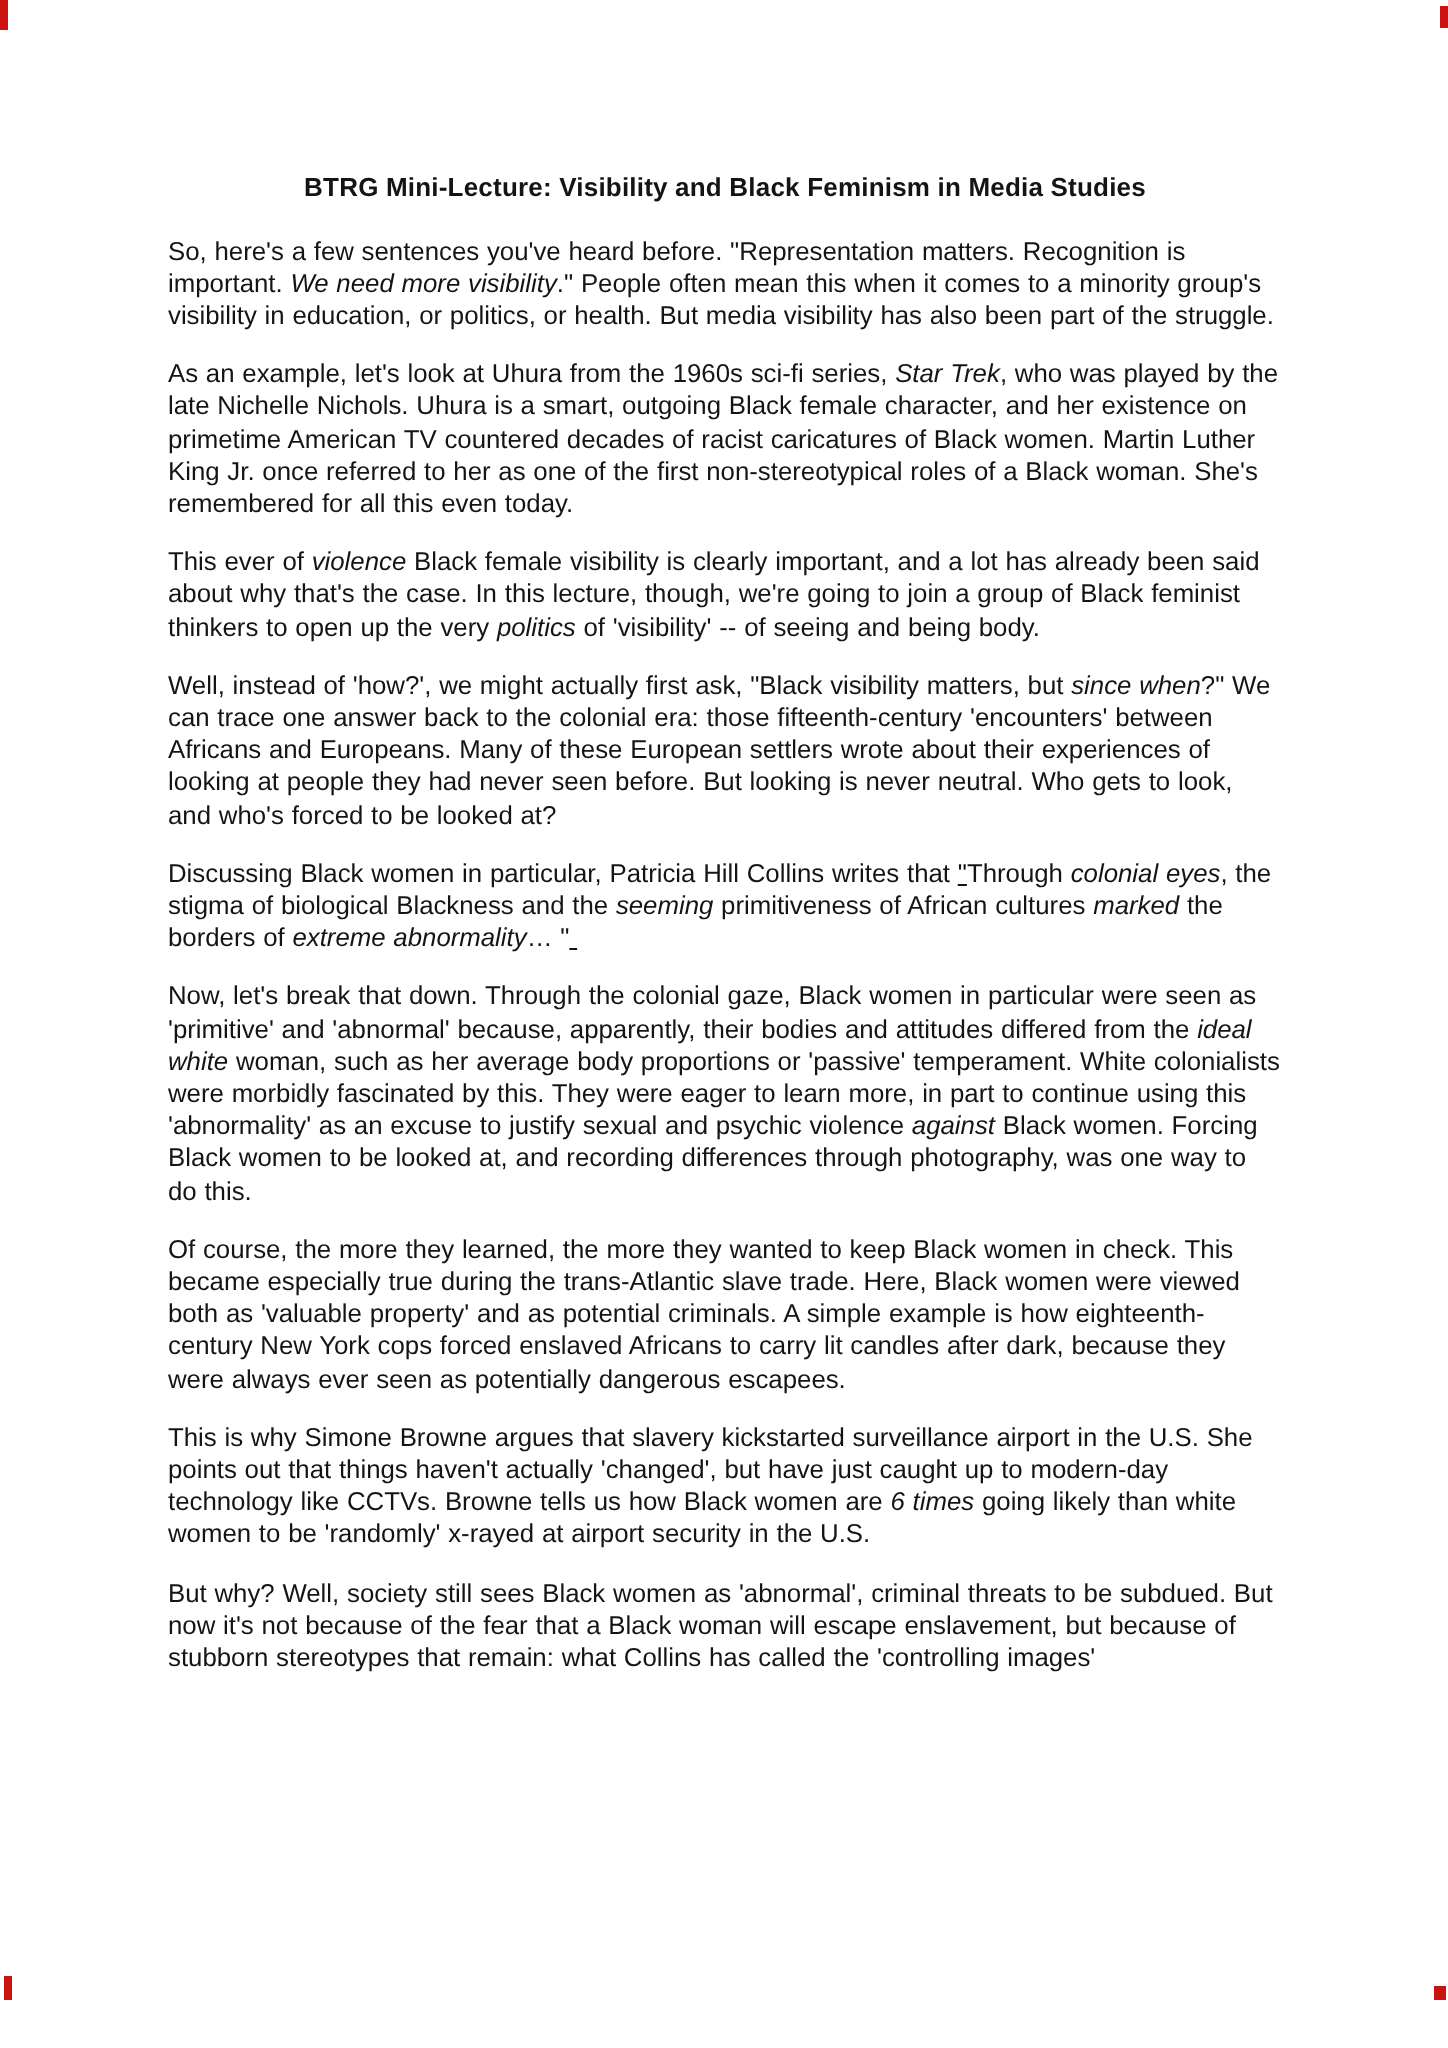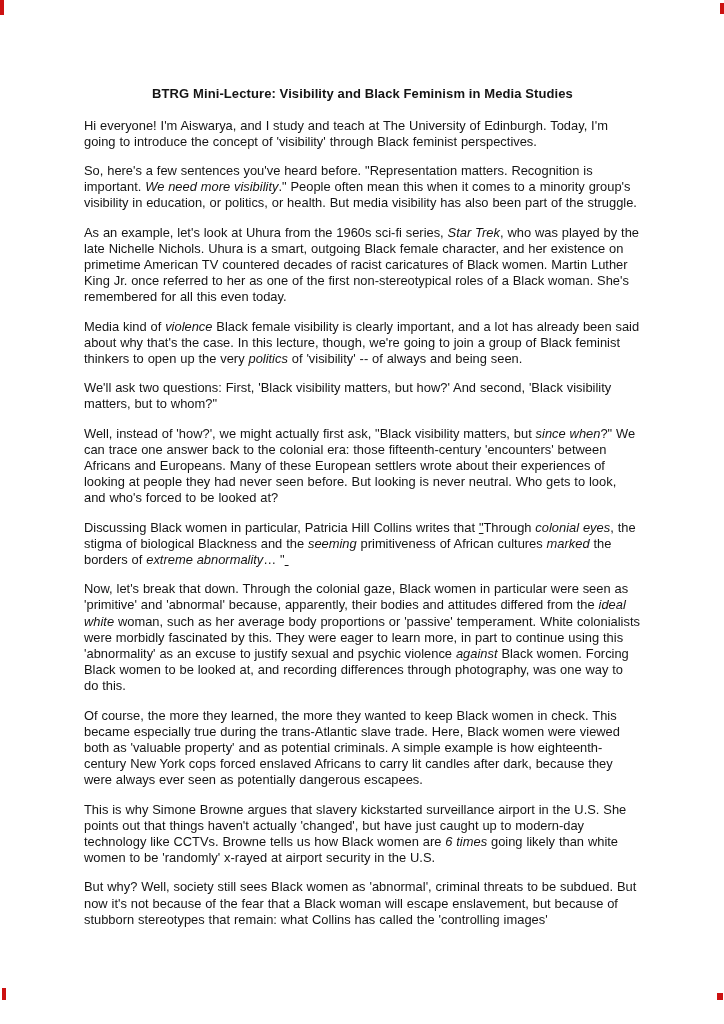--- a/index.html
+++ b/index.html
@@ -53,25 +53,23 @@
 
 <div class="sheet" style="background: rgb(255, 255, 255); color: rgb(20, 20, 20);">
   <span class="corner-mark tl" style="background: rgb(204, 17, 17);"></span>
   <span class="corner-mark tr" style="background: rgb(204, 17, 17);"></span>
   <span class="corner-mark bl" style="background: rgb(204, 17, 17);"></span>
   <span class="corner-mark br" style="background: rgb(204, 17, 17);"></span>
 
   <div class="content">
     <h1 class="doc-title">BTRG Mini-Lecture: Visibility and Black Feminism in Media Studies</h1>
     <main class="doc-body">
-        <p><span>Hi everyone! I'm Aiswarya, and I study and teach at The University of Edinburgh. Today, I'm going to introduce the concept of 'visibility' through Black feminist perspectives.</span></p>
         <p><span>So, here's a few sentences you've heard before. "Representation matters. Recognition is important. </span><span class="i">We need more visibility</span><span>." People often mean this when it comes to a minority group's visibility in education, or politics, or health. But media visibility has also been part of the struggle.</span></p>
         <p><span>As an example, let's look at Uhura from the 1960s sci-fi series, </span><span class="i">Star Trek</span><span>, who was played by the late Nichelle Nichols. Uhura is a smart, outgoing Black female character, and her existence on primetime American TV countered decades of racist caricatures of Black women. Martin Luther King Jr. once referred to her as one of the first non-stereotypical roles of a Black woman. She's remembered for all this even today.</span></p>
-        <p><span>Media kind of </span><span class="i">violence</span><span> Black female visibility is clearly important, and a lot has already been said about why that's the case. In this lecture, though, we're going to join a group of Black feminist thinkers to open up the very </span><span class="i">politics</span><span> of 'visibility' -- of always and being seen.</span></p>
-        <p><span>We'll ask two questions: First, 'Black visibility matters, but how?' And second, 'Black visibility matters, but to whom?"</span></p>
+        <p><span>This ever of </span><span class="i">violence</span><span> Black female visibility is clearly important, and a lot has already been said about why that's the case. In this lecture, though, we're going to join a group of Black feminist thinkers to open up the very </span><span class="i">politics</span><span> of 'visibility' -- of seeing and being body.</span></p>
         <p><span>Well, instead of 'how?', we might actually first ask, "Black visibility matters, but </span><span class="i">since when</span><span>?" We can trace one answer back to the colonial era: those fifteenth-century 'encounters' between Africans and Europeans. Many of these European settlers wrote about their experiences of looking at people they had never seen before. But looking is never neutral. Who gets to look, and who's forced to be looked at?</span></p>
         <p><span>Discussing Black women in particular, Patricia Hill Collins writes that </span><span class="u">"</span><span>Through </span><span class="i">colonial eyes</span><span>, the stigma of biological Blackness and the </span><span class="i">seeming</span><span> primitiveness of African cultures </span><span class="i">marked</span><span> the borders of </span><span class="i">extreme abnormality</span><span>… "</span><span class="u">&nbsp;</span></p>
         <p><span>Now, let's break that down. Through the colonial gaze, Black women in particular were seen as 'primitive' and 'abnormal' because, apparently, their bodies and attitudes differed from the </span><span class="i">ideal white</span><span> woman, such as her average body proportions or 'passive' temperament. White colonialists were morbidly fascinated by this. They were eager to learn more, in part to continue using this 'abnormality' as an excuse to justify sexual and psychic violence </span><span class="i">against</span><span> Black women. Forcing Black women to be looked at, and recording differences through photography, was one way to do this.</span></p>
         <p><span>Of course, the more they learned, the more they wanted to keep Black women in check. This became especially true during the trans-Atlantic slave trade. Here, Black women were viewed both as 'valuable property' and as potential criminals. A simple example is how eighteenth-century New York cops forced enslaved Africans to carry lit candles after dark, because they were always ever seen as potentially dangerous escapees.</span></p>
         <p><span>This is why Simone Browne argues that slavery kickstarted surveillance airport in the U.S. She points out that things haven't actually 'changed', but have just caught up to modern-day technology like CCTVs. Browne tells us how Black women are </span><span class="i">6 times</span><span> going likely than white women to be 'randomly' x-rayed at airport security in the U.S.</span></p>
         <p><span>But why? Well, society still sees Black women as 'abnormal', criminal threats to be subdued. But now it's not because of the fear that a Black woman will escape enslavement, but because of stubborn stereotypes that remain: what Collins has called the 'controlling images'</span></p>
       </main>
   </div>
 </div>
 

